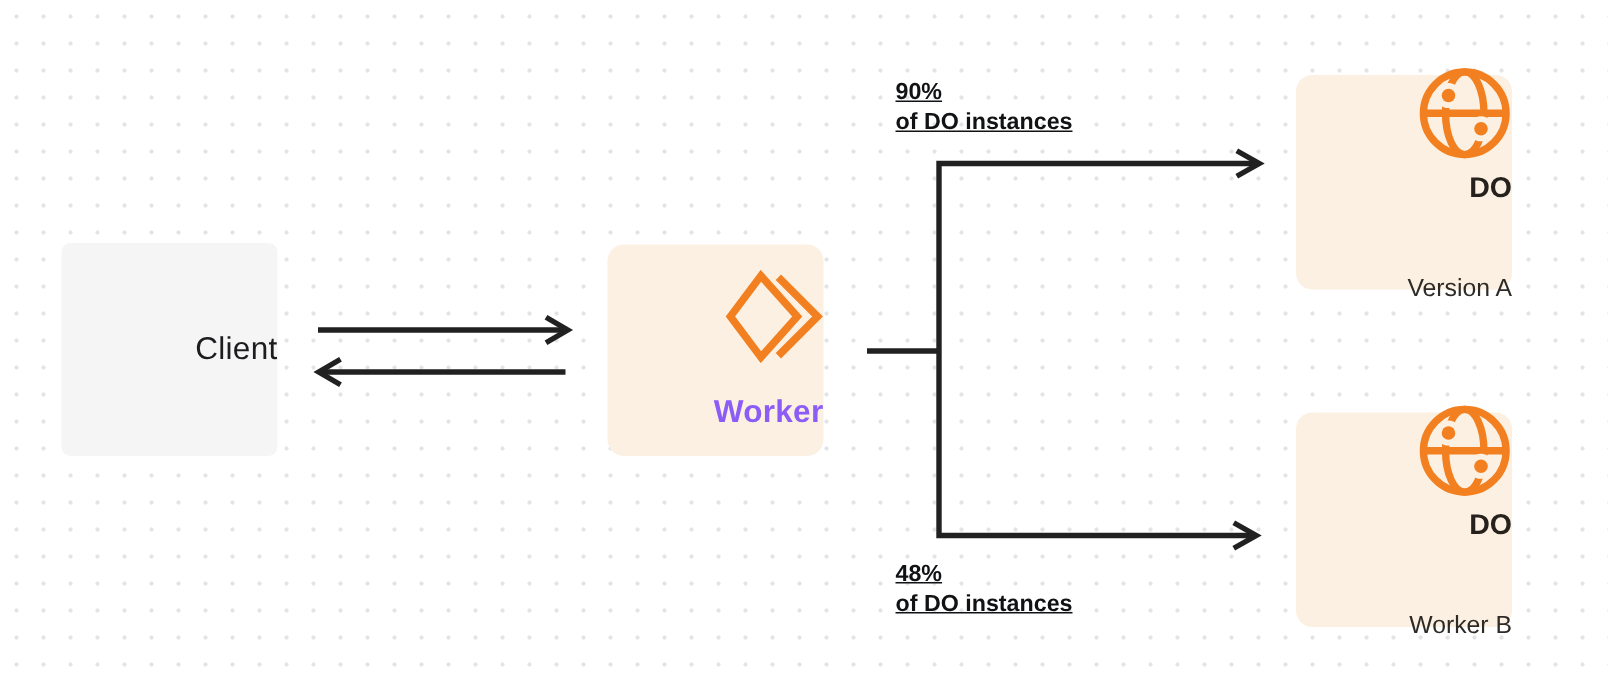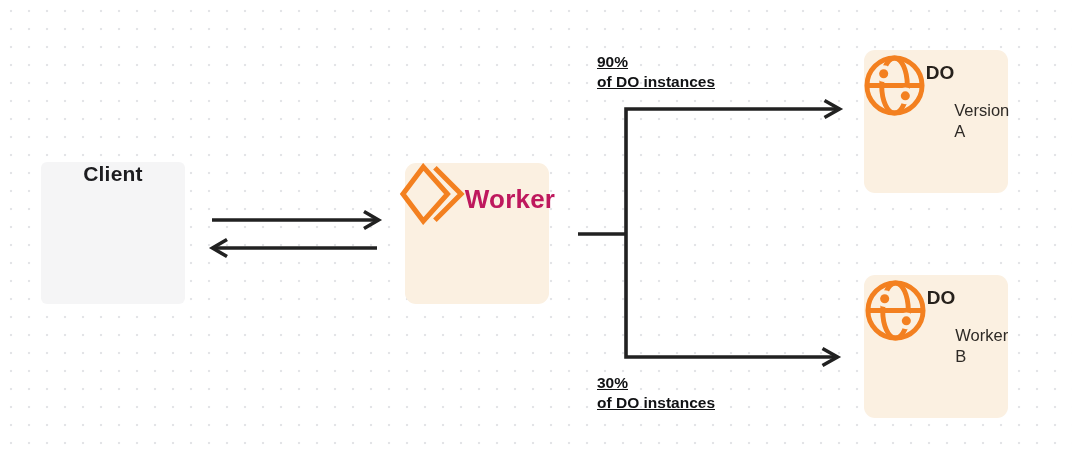--- a/index.html
+++ b/index.html
@@ -8,31 +8,31 @@
     width:1072px;height:452px;
     font-family:"Liberation Sans","DejaVu Sans",sans-serif;
     background-color:#ffffff;
     background-image:radial-gradient(circle,#e3e4e7 1.2px,transparent 1.6px);
     background-size:18px 18px;
     background-position:2px 2px;
     overflow:hidden;
   }
   svg.edges{position:absolute;left:0;top:0;width:1072px;height:452px;}
   svg.edges path{stroke:#212121;stroke-width:3.6;fill:none;stroke-linecap:butt;stroke-linejoin:miter;}
-  .node{position:absolute;display:flex;flex-direction:row;align-items:flex-start;justify-content:center;box-sizing:border-box;}
+  .node{position:absolute;display:flex;flex-direction:column;align-items:flex-end;justify-content:center;box-sizing:border-box;}
   .client-box{
     left:41px;top:162px;width:144px;height:142px;
     background:#f5f5f6;border-radius:6px;
   }
-  .client-label{font-size:21px;font-weight:700;color:#1d1d20;letter-spacing:.2px;}
+  .client-label{font-size:21px;font-weight:400;color:#1d1d20;letter-spacing:.2px;}
   .worker-box{
     left:405px;top:163px;width:144px;height:141px;
     background:#fbf0e1;border-radius:11px;
   }
-  .worker-label{font-size:26px;font-weight:700;color:#be185d;margin-top:21px;letter-spacing:.2px;}
+  .worker-label{font-size:21px;font-weight:700;color:#8b5cf6;margin-top:21px;letter-spacing:.2px;}
   .do-box{
     width:144px;height:143px;
     background:#fbf0e1;border-radius:11px;
     padding-top:4px;
   }
   .do-a{left:864px;top:50px;}
   .do-b{left:864px;top:275px;}
   .do-title{font-size:19px;font-weight:700;color:#26211c;margin-top:8px;line-height:21px;}
   .do-sub{font-size:16.5px;font-weight:400;color:#2e2a26;line-height:21px;margin-top:46px;}
   .edge-label{
@@ -76,21 +76,21 @@
     </span>
     <span class="worker-label">Worker</span>
   </div>
 
   <div class="edge-label label-top">
     <div>90%</div>
     <div>of DO instances</div>
   </div>
 
   <div class="edge-label label-bottom">
-    <div>30%</div>
+    <div>48%</div>
     <div>of DO instances</div>
   </div>
 
   <div class="node do-box do-a">
     <span class="icon-wrap">
       <svg width="63" height="63" viewBox="0 0 64 64" fill="none">
         <circle cx="32" cy="32" r="28" stroke="#f38020" stroke-width="5"></circle>
         <ellipse cx="32" cy="32" rx="13" ry="28" stroke="#f38020" stroke-width="5"></ellipse>
         <line x1="4" y1="32" x2="60" y2="32" stroke="#f38020" stroke-width="5"></line>
         <circle cx="21" cy="20" r="8.5" fill="#fbf0e1"></circle>

